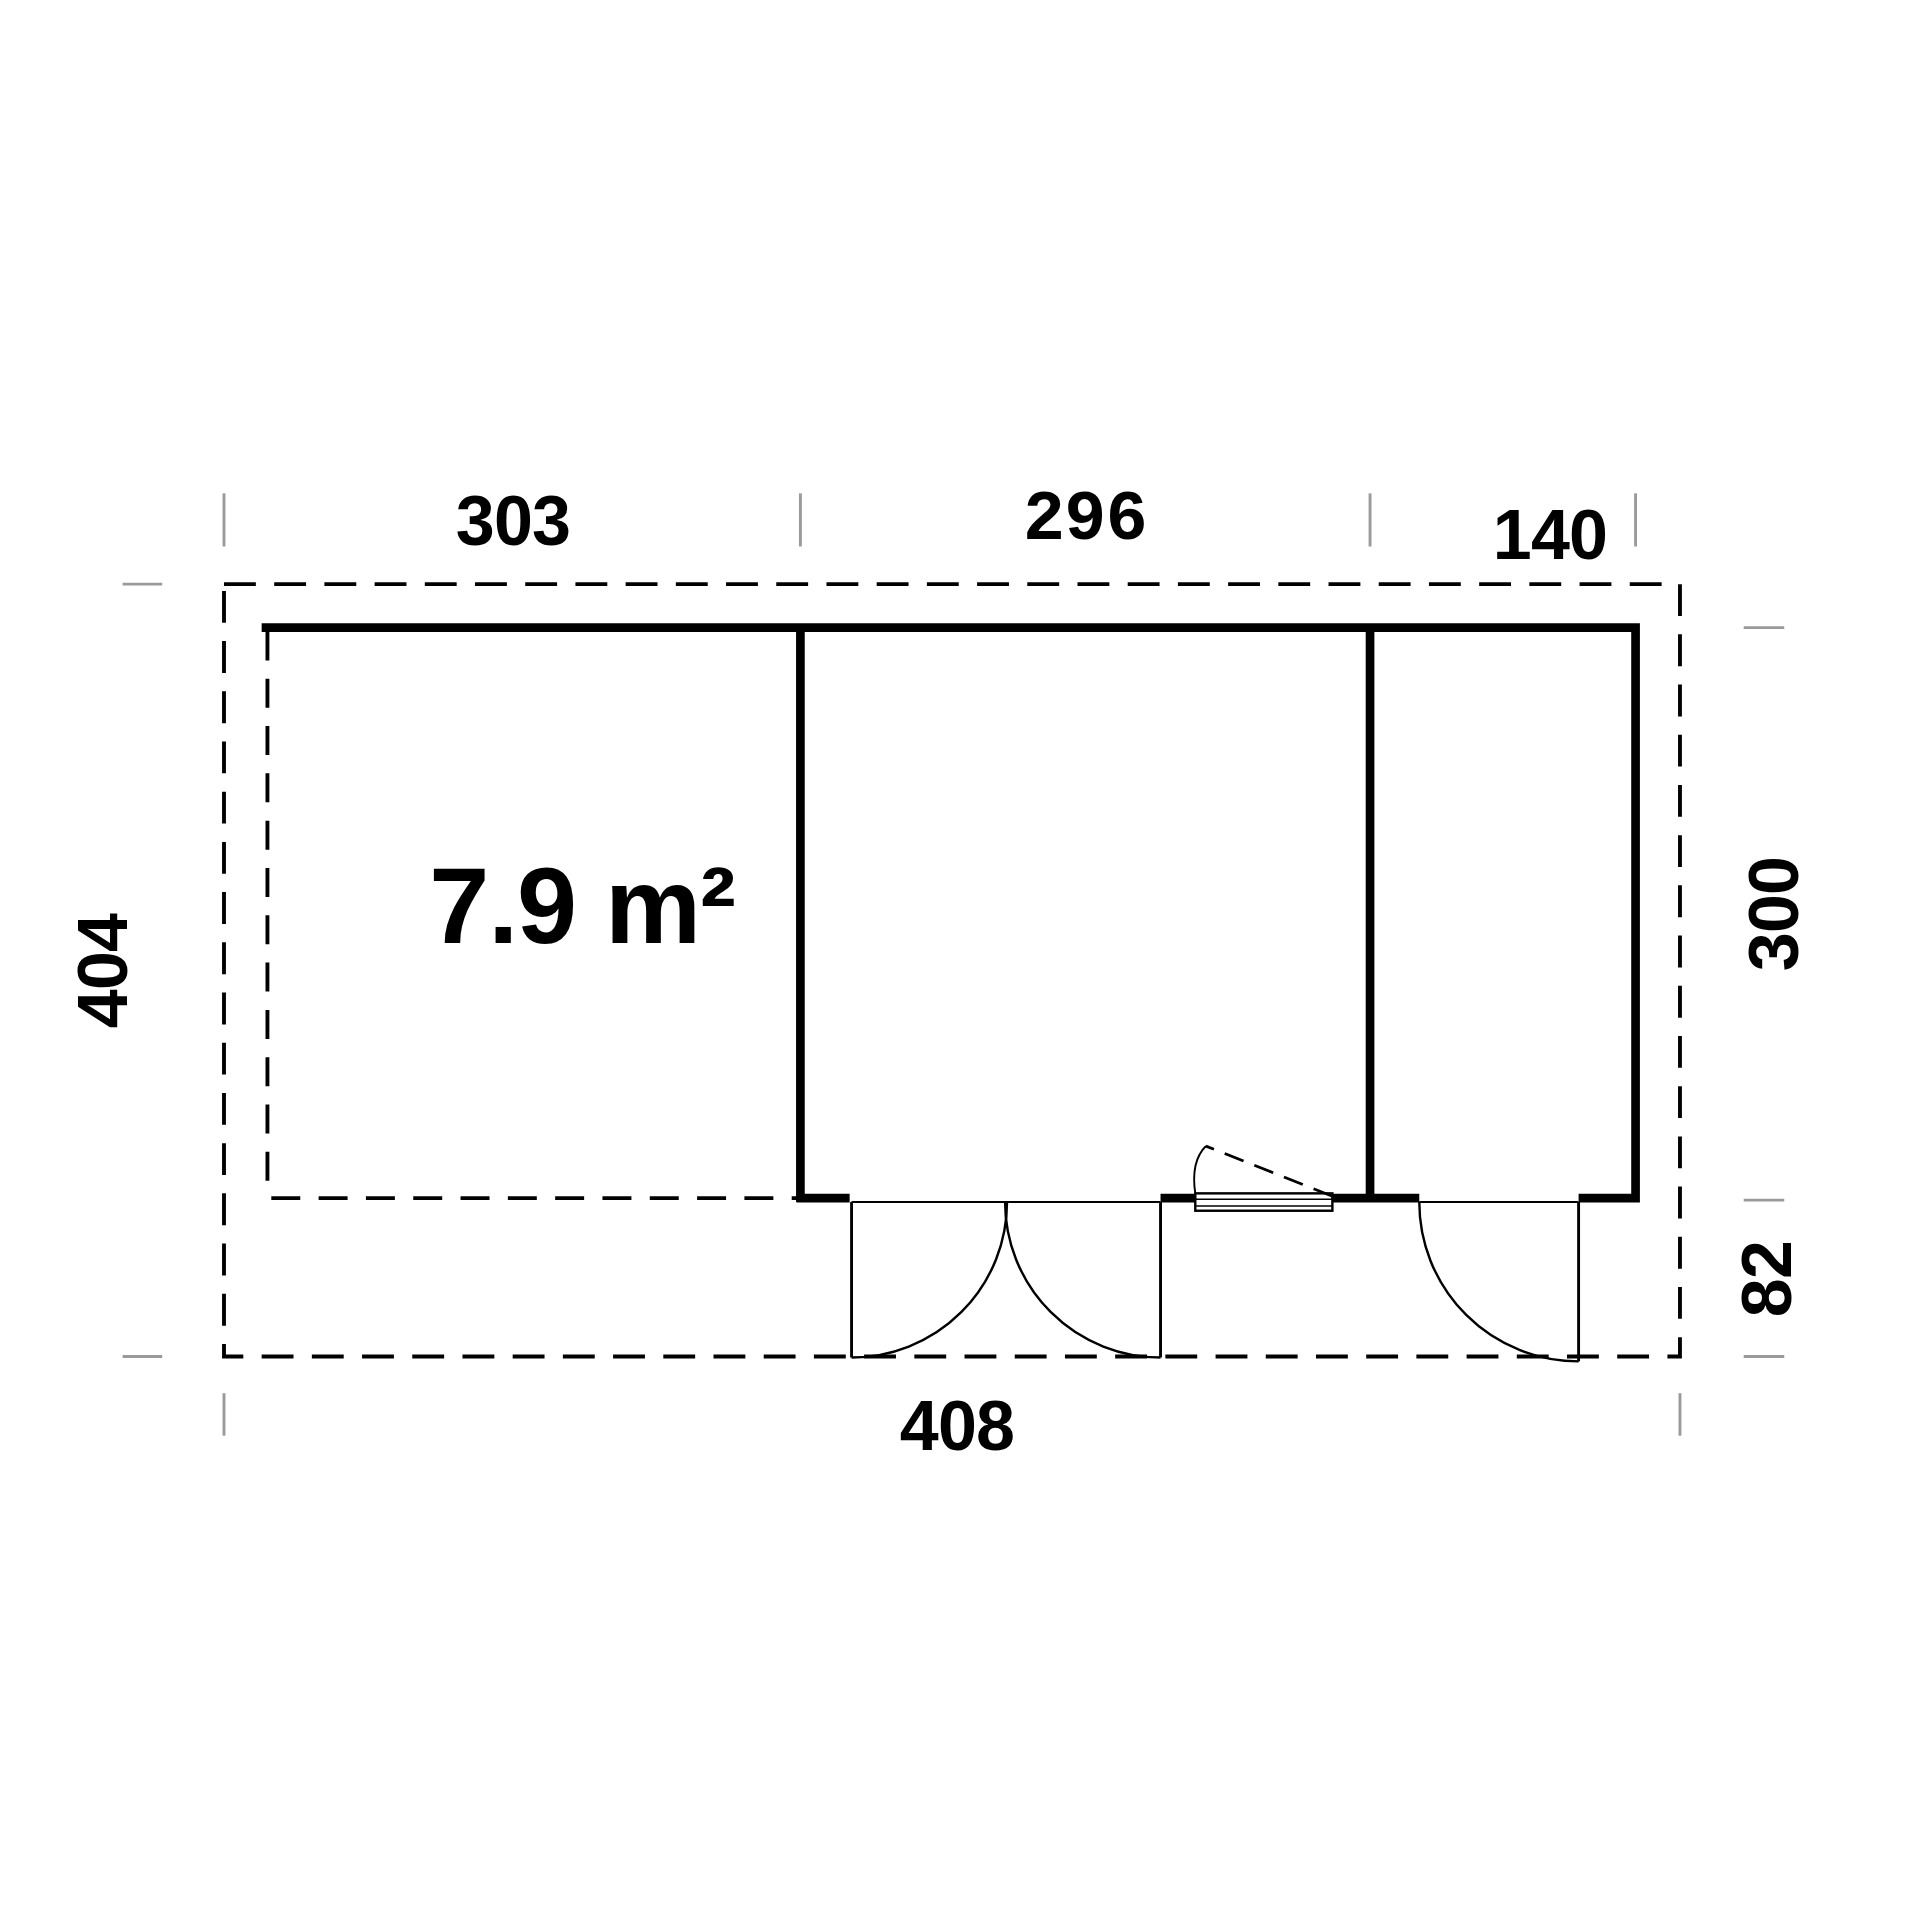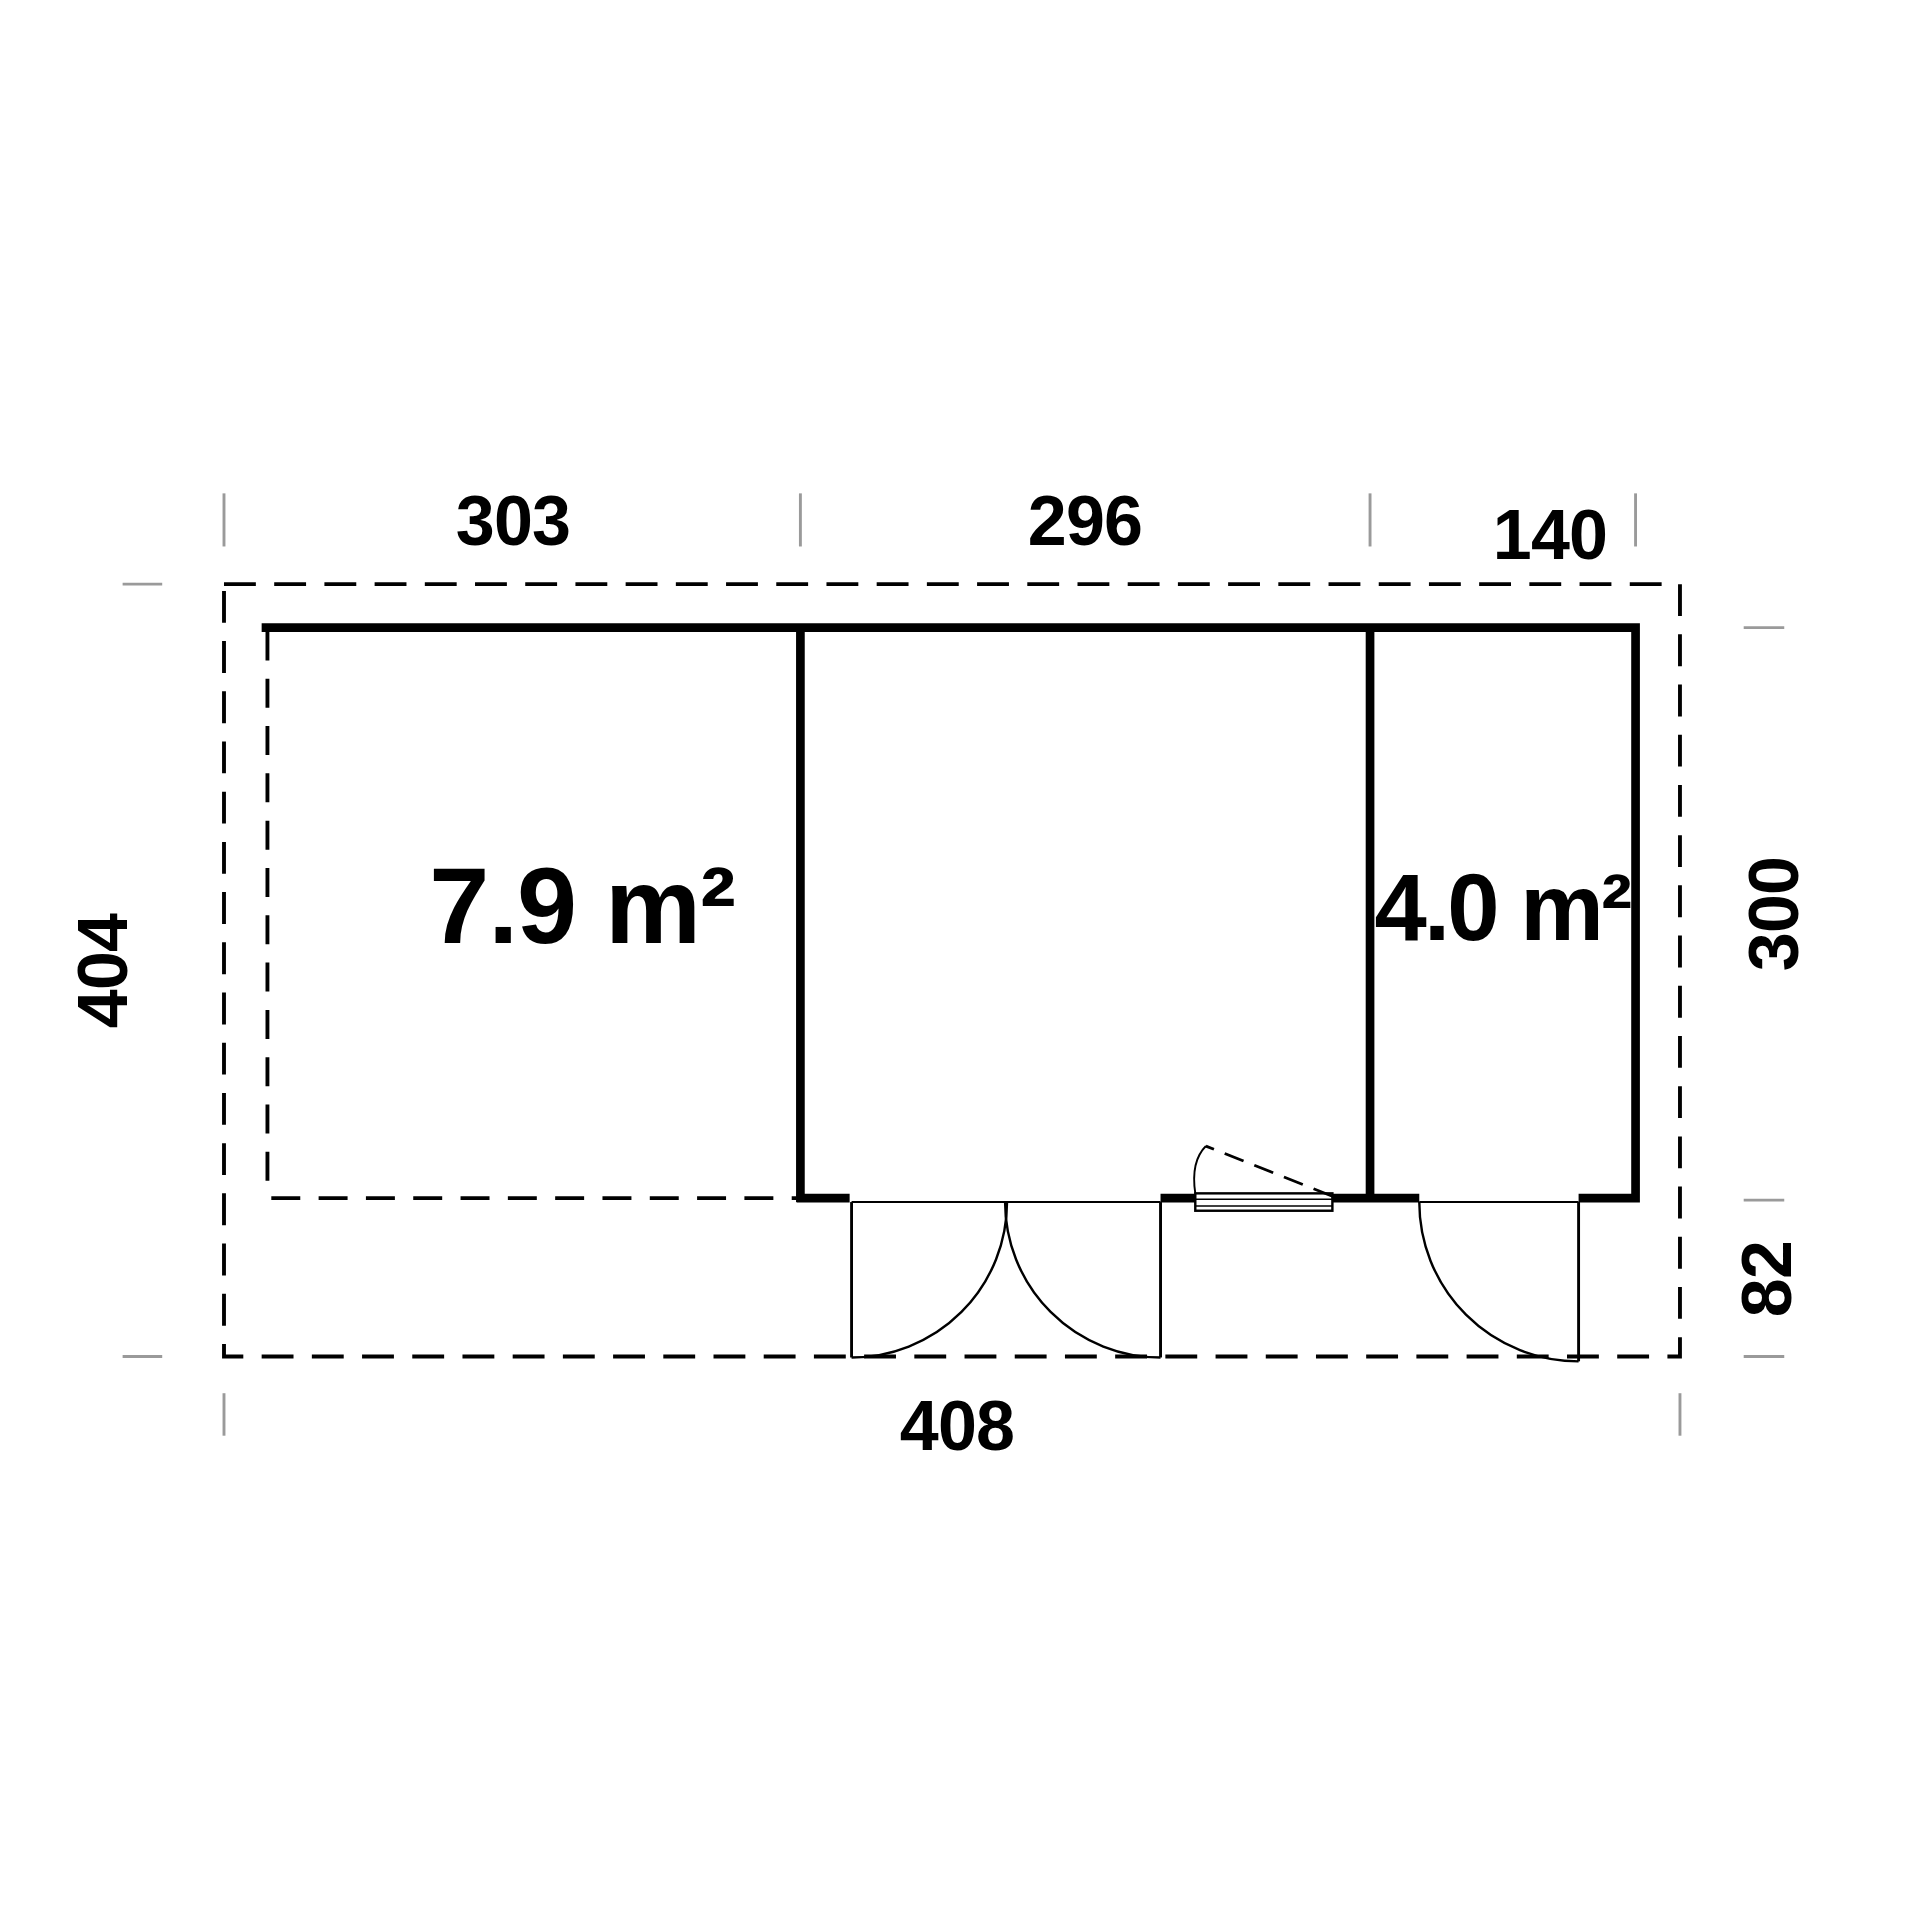--- a/index.html
+++ b/index.html
@@ -86,24 +86,23 @@
       <path d="M127,1405 H168"></path>
       <path d="M1806,650 H1848"></path>
       <path d="M1806,1243 H1848"></path>
       <path d="M1806,1405 H1848"></path>
       <path d="M232,1443 V1487"></path>
       <path d="M1740,1443 V1487"></path>
     </g>
   </svg>
 
   <div class="lbl dim" style="left:513px;top:521px;">303</div>
-  <div class="lbl dim" style="left:1085px;top:521px;">296</div>
+  <div class="lbl dim" style="left:1085px;top:521px;font-family:Liberation Mono, monospace;">296</div>
   <div class="lbl dim" style="left:1504px;top:535px;margin-left:46px;">140</div>
   <div class="lbl dim" style="left:957px;top:1426px;">408</div>
   <div class="lbl dim rot" style="left:103px;top:971px;">404</div>
   <div class="lbl dim rot" style="left:1774px;top:914px;">300</div>
   <div class="lbl dim rot" style="left:1767px;top:1279px;">82</div>
 
   <div class="lbl room" style="left:534px;top:906px;margin-left:48px;">7.9 m²</div>
-  <div class="lbl room small" style="left:1502px;top:908px;">4.0 m²</div>
 
 </div>
 
 
 </body></html>

